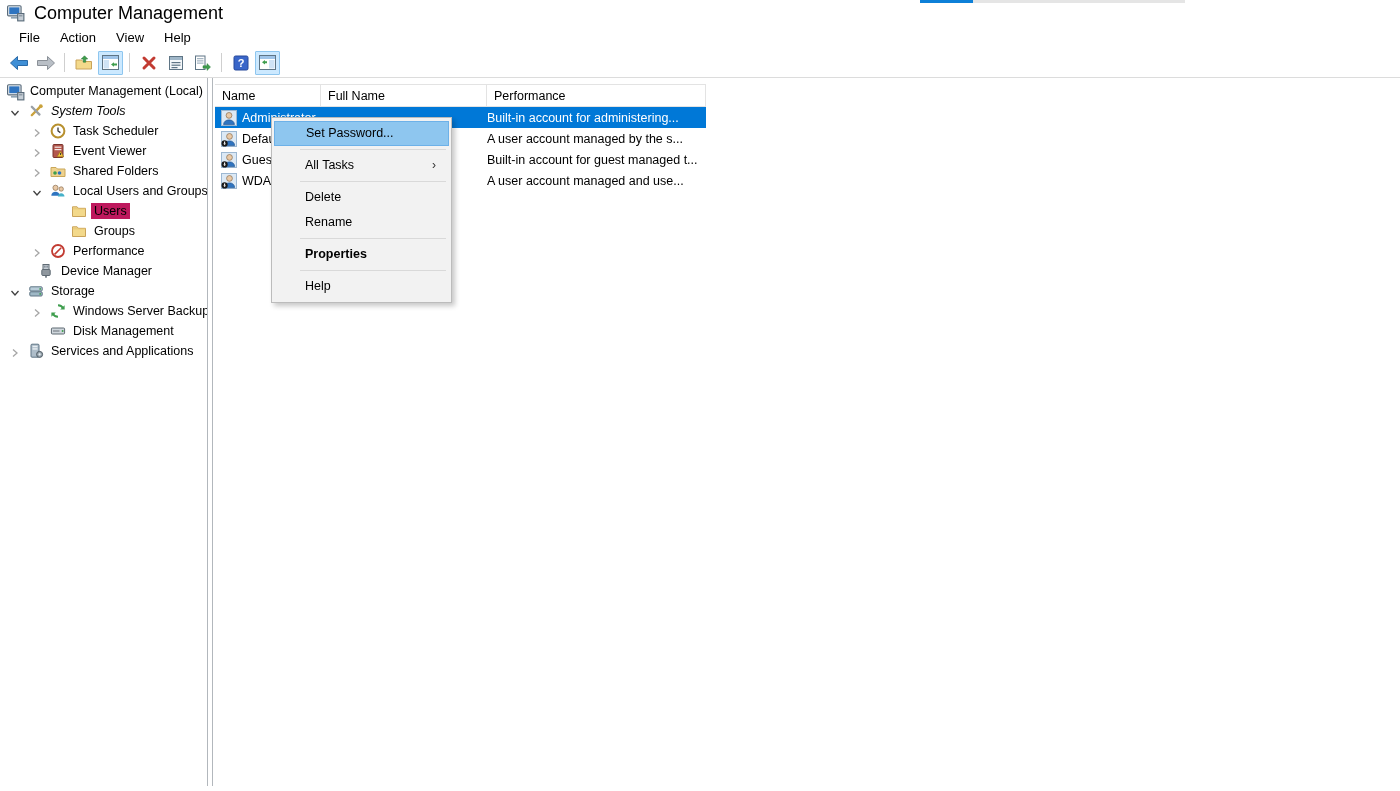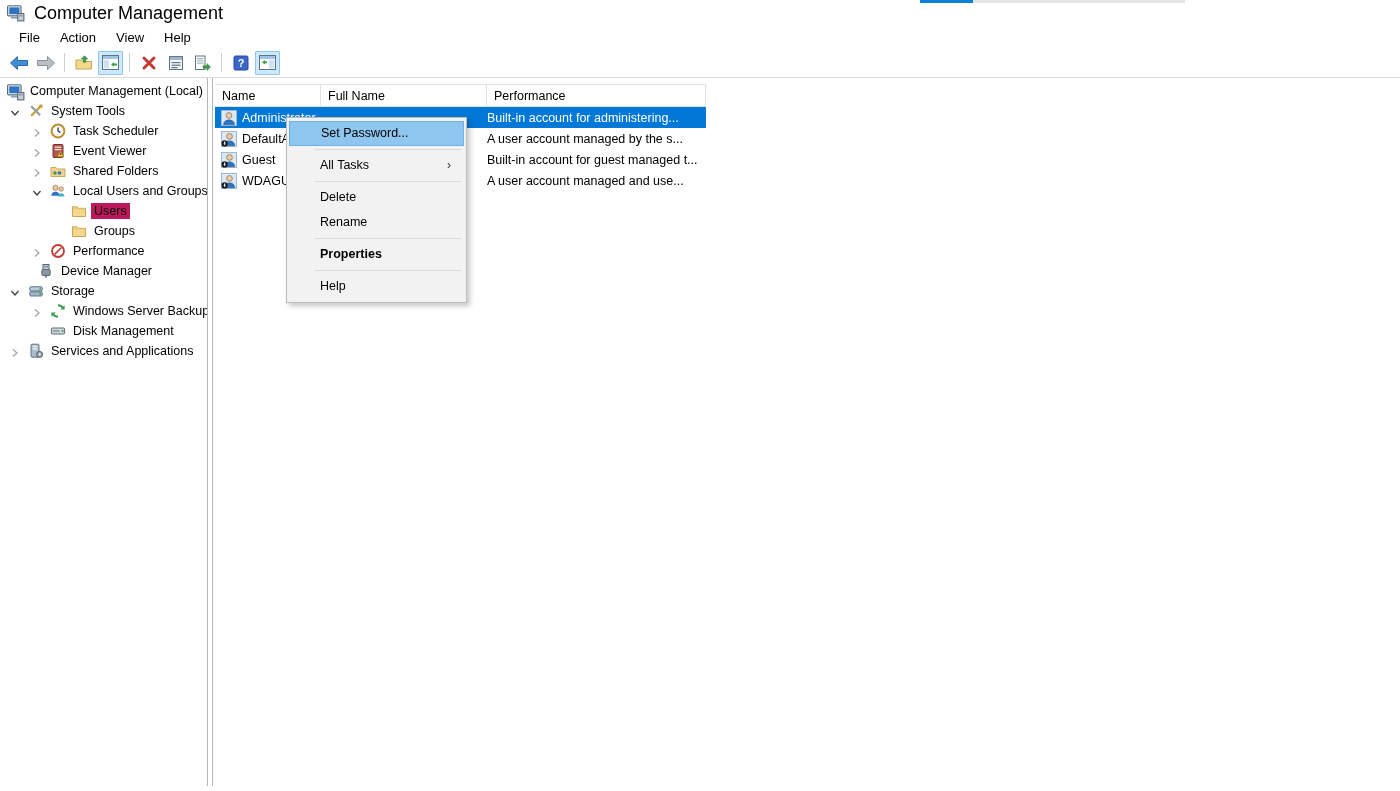--- a/index.html
+++ b/index.html
@@ -47,21 +47,21 @@
   #table-header { display: flex; height: 23px; border-top: 1px solid #e3e3e3; border-bottom: 1px solid #e3e3e3; margin-left: 2px; width: 491px; }
   .th { border-right: 1px solid #e3e3e3; padding: 4px 0 0 7px; flex: none; cursor: default; }
   #rows { width: 491px; margin-left: 2px; }
   .row { display: flex; height: 21px; align-items: center; cursor: default; }
   .row.selected { background: #0078d7; color: #fff; }
   .cell { overflow: hidden; white-space: nowrap; flex: none; }
   .cell-name { display: flex; align-items: center; padding-left: 6px; }
   .row-icon { width: 16px; height: 16px; flex: none; margin-right: 5px; }
 
   
-  #context-menu { position: absolute; left: 286px; top: 117px; width: 181px; background: #f2f2f2; border: 1px solid #bcbcbc; box-shadow: 3px 3px 5px rgba(0,0,0,0.22); padding: 3px 0; z-index: 10; }
+  #context-menu { position: absolute; left: 271px; top: 117px; width: 181px; background: #f2f2f2; border: 1px solid #bcbcbc; box-shadow: 3px 3px 5px rgba(0,0,0,0.22); padding: 3px 0; z-index: 10; }
   .cm-item { height: 25px; line-height: 25px; padding-left: 31px; position: relative; margin: 0 2px; cursor: default; }
   .cm-item.highlighted { background: #8ec6ef; border: 1px solid #6db1e8; line-height: 23px; }
   .cm-item.bold { font-weight: bold; }
   .cm-arrow { position: absolute; right: 13px; top: 0; font-size: 12px; color: #333; }
   .cm-sep { height: 1px; background: #d9d9d9; margin: 3px 5px 3px 28px; }
 </style>
 </head>
 <body>
 
 <div id="titlebar">
@@ -179,21 +179,21 @@
           <svg width="18" height="18" viewBox="0 0 16 16">
             <rect x="0.5" y="1.5" width="12" height="9" rx="1" fill="#dfe7ee" stroke="#5a6b7a"></rect>
             <rect x="2" y="3" width="9" height="6" fill="#2f74c0"></rect>
             <rect x="3.5" y="11.5" width="6" height="1.5" fill="#8fa3b3"></rect>
             <rect x="9.5" y="8.5" width="5.5" height="6.5" fill="#c6ced6" stroke="#5a6b7a"></rect>
             <rect x="10.7" y="10" width="3" height="1" fill="#7d8a96"></rect>
           </svg>
         </span>
         <span class="tree-label">Computer Management (Local)</span>
       </div>
-      <div class="tree-row" style="padding-left: 6px;">
+      <div class="tree-row" style="padding-left: 6px; font-style: italic;">
         <span class="chev-slot">
           <svg width="10" height="10" viewBox="0 0 10 10">
             <path d="M1.5 3L5 7L8.5 3" fill="none" stroke="#404040" stroke-width="1.3"></path>
           </svg>
         </span>
         <span class="tree-icon">
           <svg width="16" height="16" viewBox="0 0 16 16">
             <rect x="1" y="6.8" width="13" height="2.4" rx="1" transform="rotate(-45 8 8)" fill="#caa23c"></rect>
             <rect x="1" y="6.8" width="13" height="2.4" rx="1" transform="rotate(45 8 8)" fill="#9aa0a6"></rect>
             <circle cx="12.8" cy="3.2" r="1.9" fill="#caa23c"></circle>

